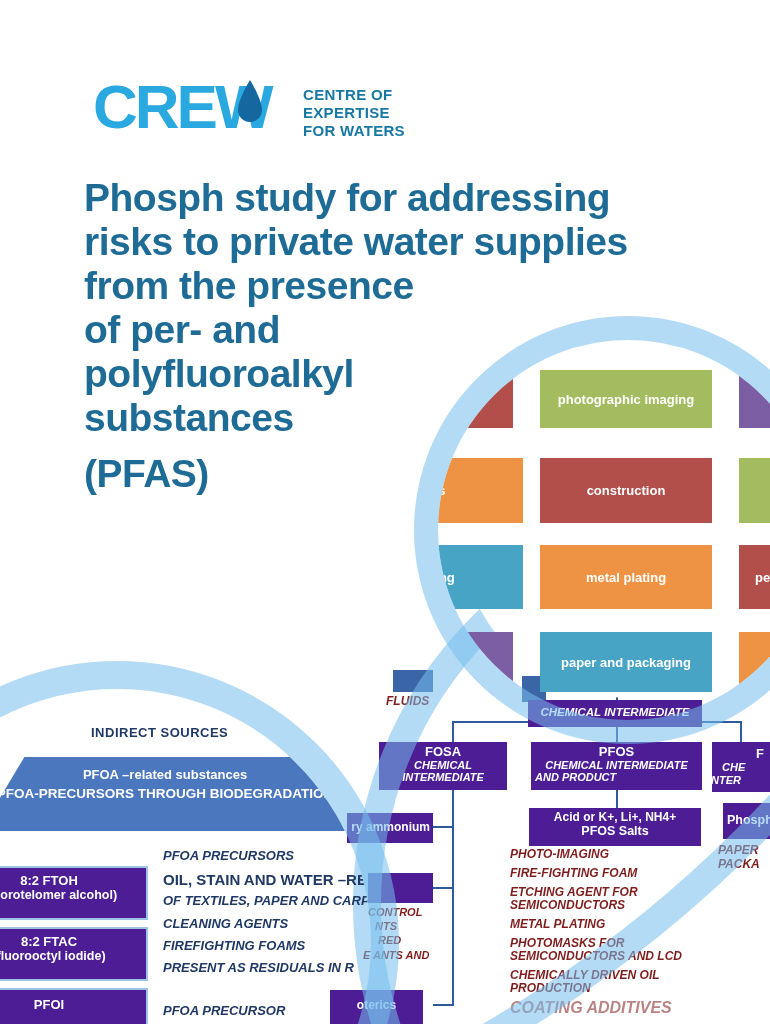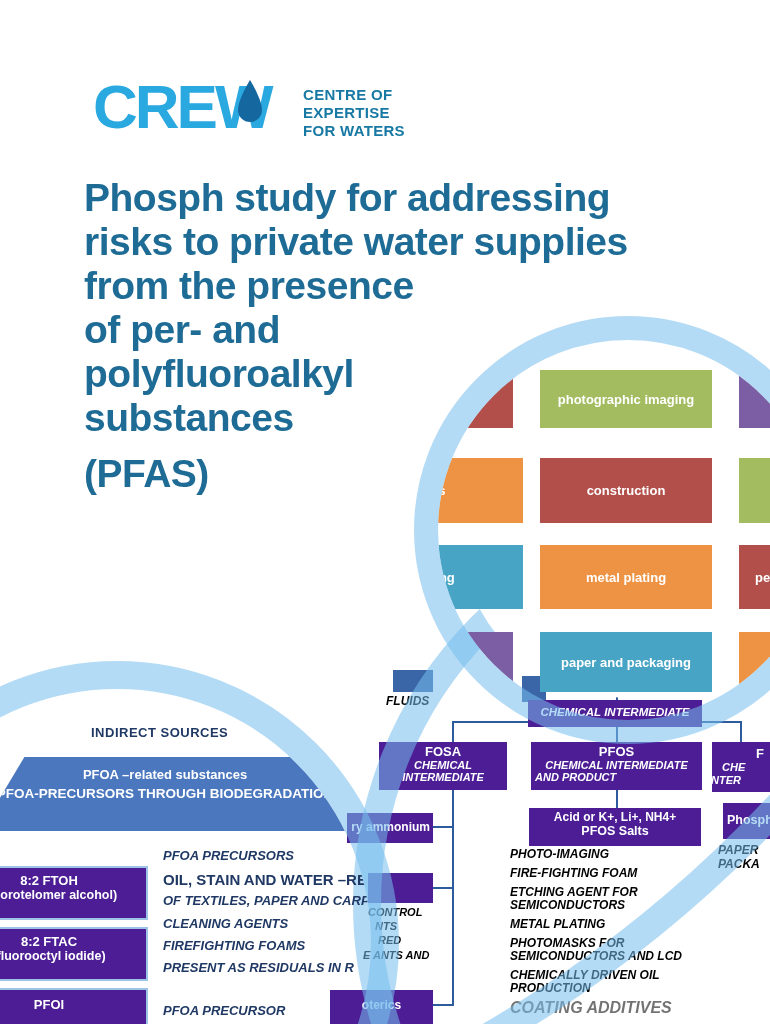--- a/index.html
+++ b/index.html
@@ -22,21 +22,21 @@
   
   .cell{position:absolute;display:flex;align-items:center;justify-content:center;
         color:#fff;font-weight:bold;font-size:13px;text-align:center;}
   .c-green{background:#A3BC60;} .c-red{background:#B34F4B;} .c-orange{background:#EE9344;}
   .c-teal{background:#47A4C4;} .c-purple{background:#7B5EA4;}
 
   
   .bluebox{position:absolute;background:#4c1d95;border:2px solid #9DC3E6;box-sizing:border-box;
            color:#fff;font-weight:bold;text-align:center;}
   .line{position:absolute;background:#2E5A9E;}
-  .note{position:absolute;color:#000000;font-style:italic;font-weight:bold;}
+  .note{position:absolute;color:#7f1d1d;font-style:italic;font-weight:bold;}
   .navy{color:#1F3864;}
   .frag{position:absolute;background:#3A66A8;}
 </style>
 </head>
 <body>
 
 <div id="page">
 
   <div class="abs" style="left:0;top:0;width:770px;height:1024px;">
 
@@ -94,21 +94,21 @@
       <div class="note" style="position:static;font-size:12px;line-height:13px;margin-bottom:6px;">CHEMICALLY DRIVEN OIL PRODUCTION</div>
       <div class="note" style="position:static;font-size:16px;line-height:13px;margin-bottom:6px;opacity:.55;">COATING ADDITIVES</div>
     </div>
 
     <div class="bluebox" style="left:347px;top:813px;width:86px;height:30px;border:none;font-size:12px;line-height:28px;text-align:right;padding-right:3px;">ry ammonium</div>
     <div class="bluebox" style="left:368px;top:873px;width:65px;height:30px;border:none;"></div>
     <div class="note" style="left:368px;top:906px;font-size:11px;">CONTROL</div>
     <div class="note" style="left:375px;top:920px;font-size:11px;">NTS</div>
     <div class="note" style="left:378px;top:934px;font-size:11px;">RED</div>
     <div class="note" style="left:363px;top:949px;font-size:11px;">E ANTS AND</div>
-    <div class="bluebox" style="left:330px;top:990px;width:103px;height:34px;border:none;font-size:12px;line-height:30px;">oterics</div>
+    <div class="bluebox" style="left:330px;top:990px;width:93px;height:34px;border:none;font-size:12px;line-height:30px;">oterics</div>
   </div>
 
   <div class="ring" style="left:-1407px;top:-1317px;width:2536px;height:2536px;border-width:28px;"></div>
 
   <div class="ring" style="left:353px;top:497px;width:814px;height:814px;border-width:28px;"></div>
 
   <div class="clipCircle" style="left:-137px;top:689px;width:508px;height:508px;">
 
     <div class="abs navy" style="left:228px;top:36px;font-size:13px;font-weight:bold;letter-spacing:.5px;">INDIRECT SOURCES</div>
 

